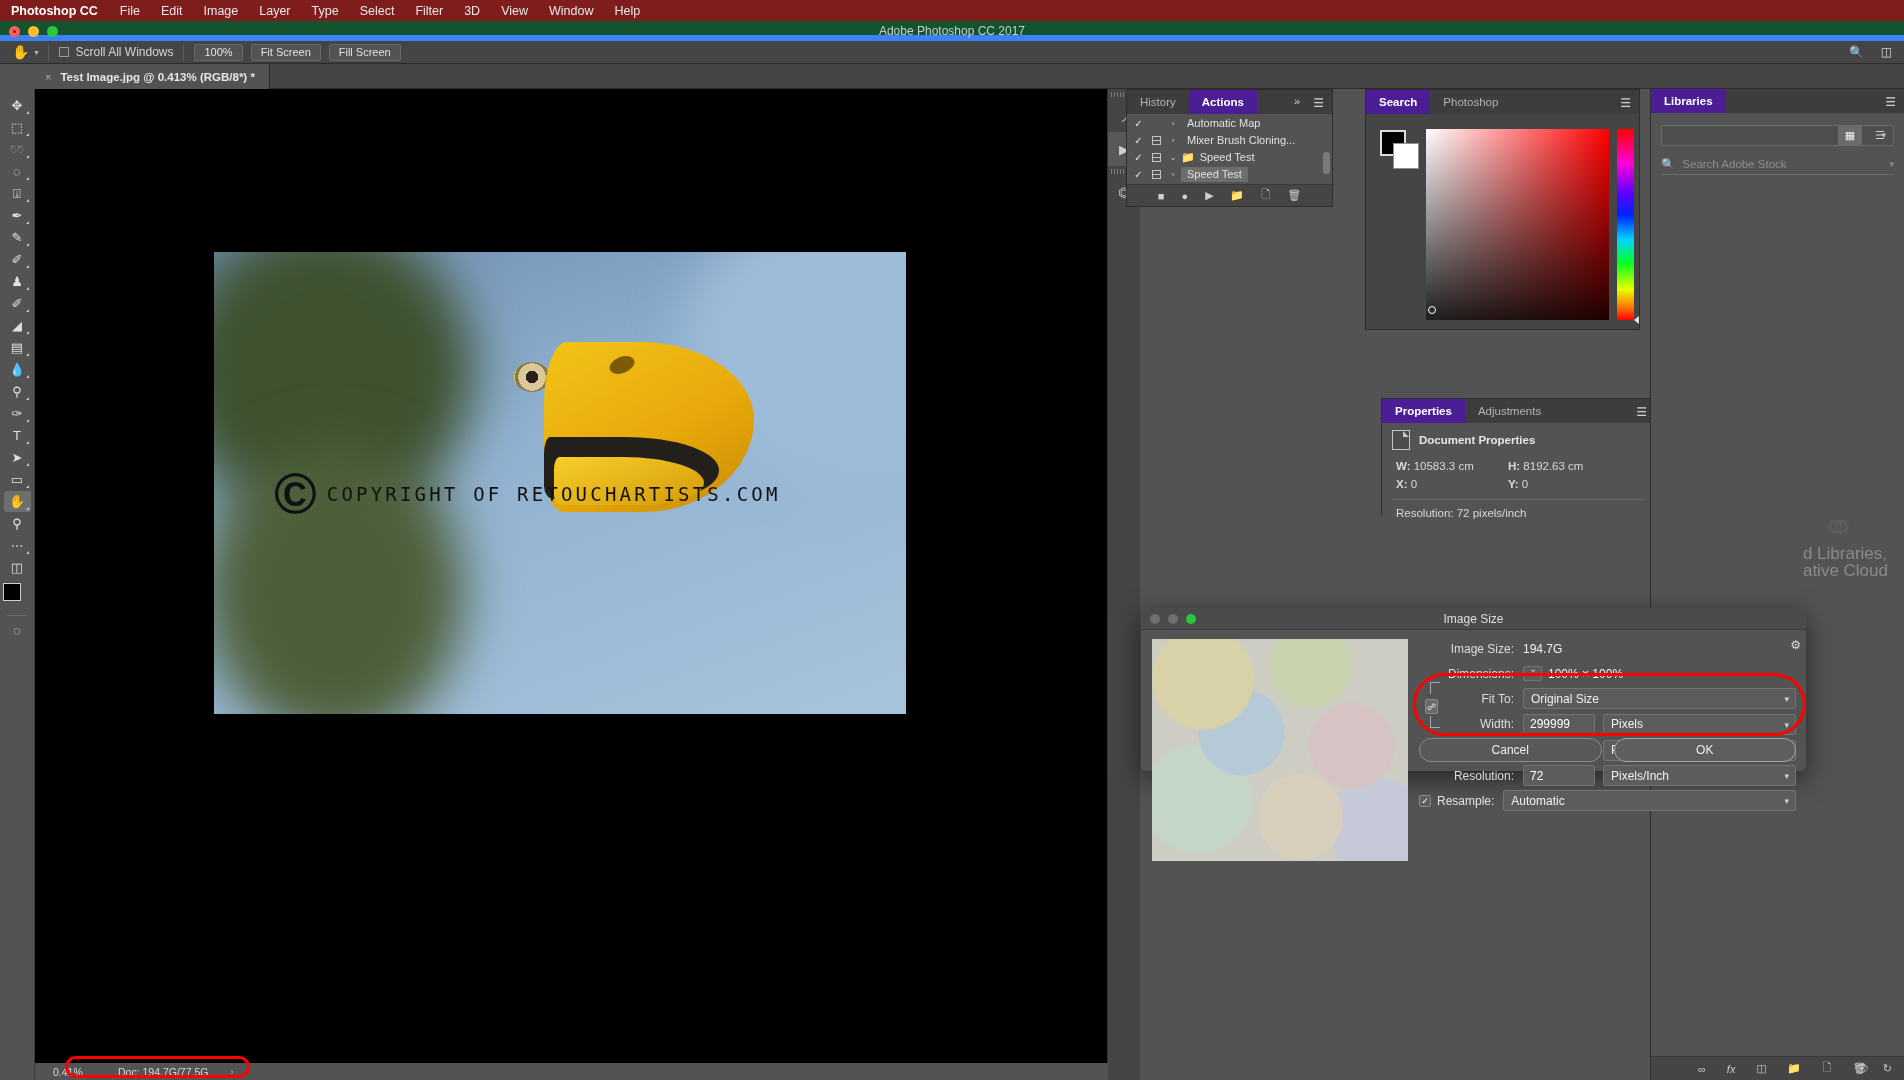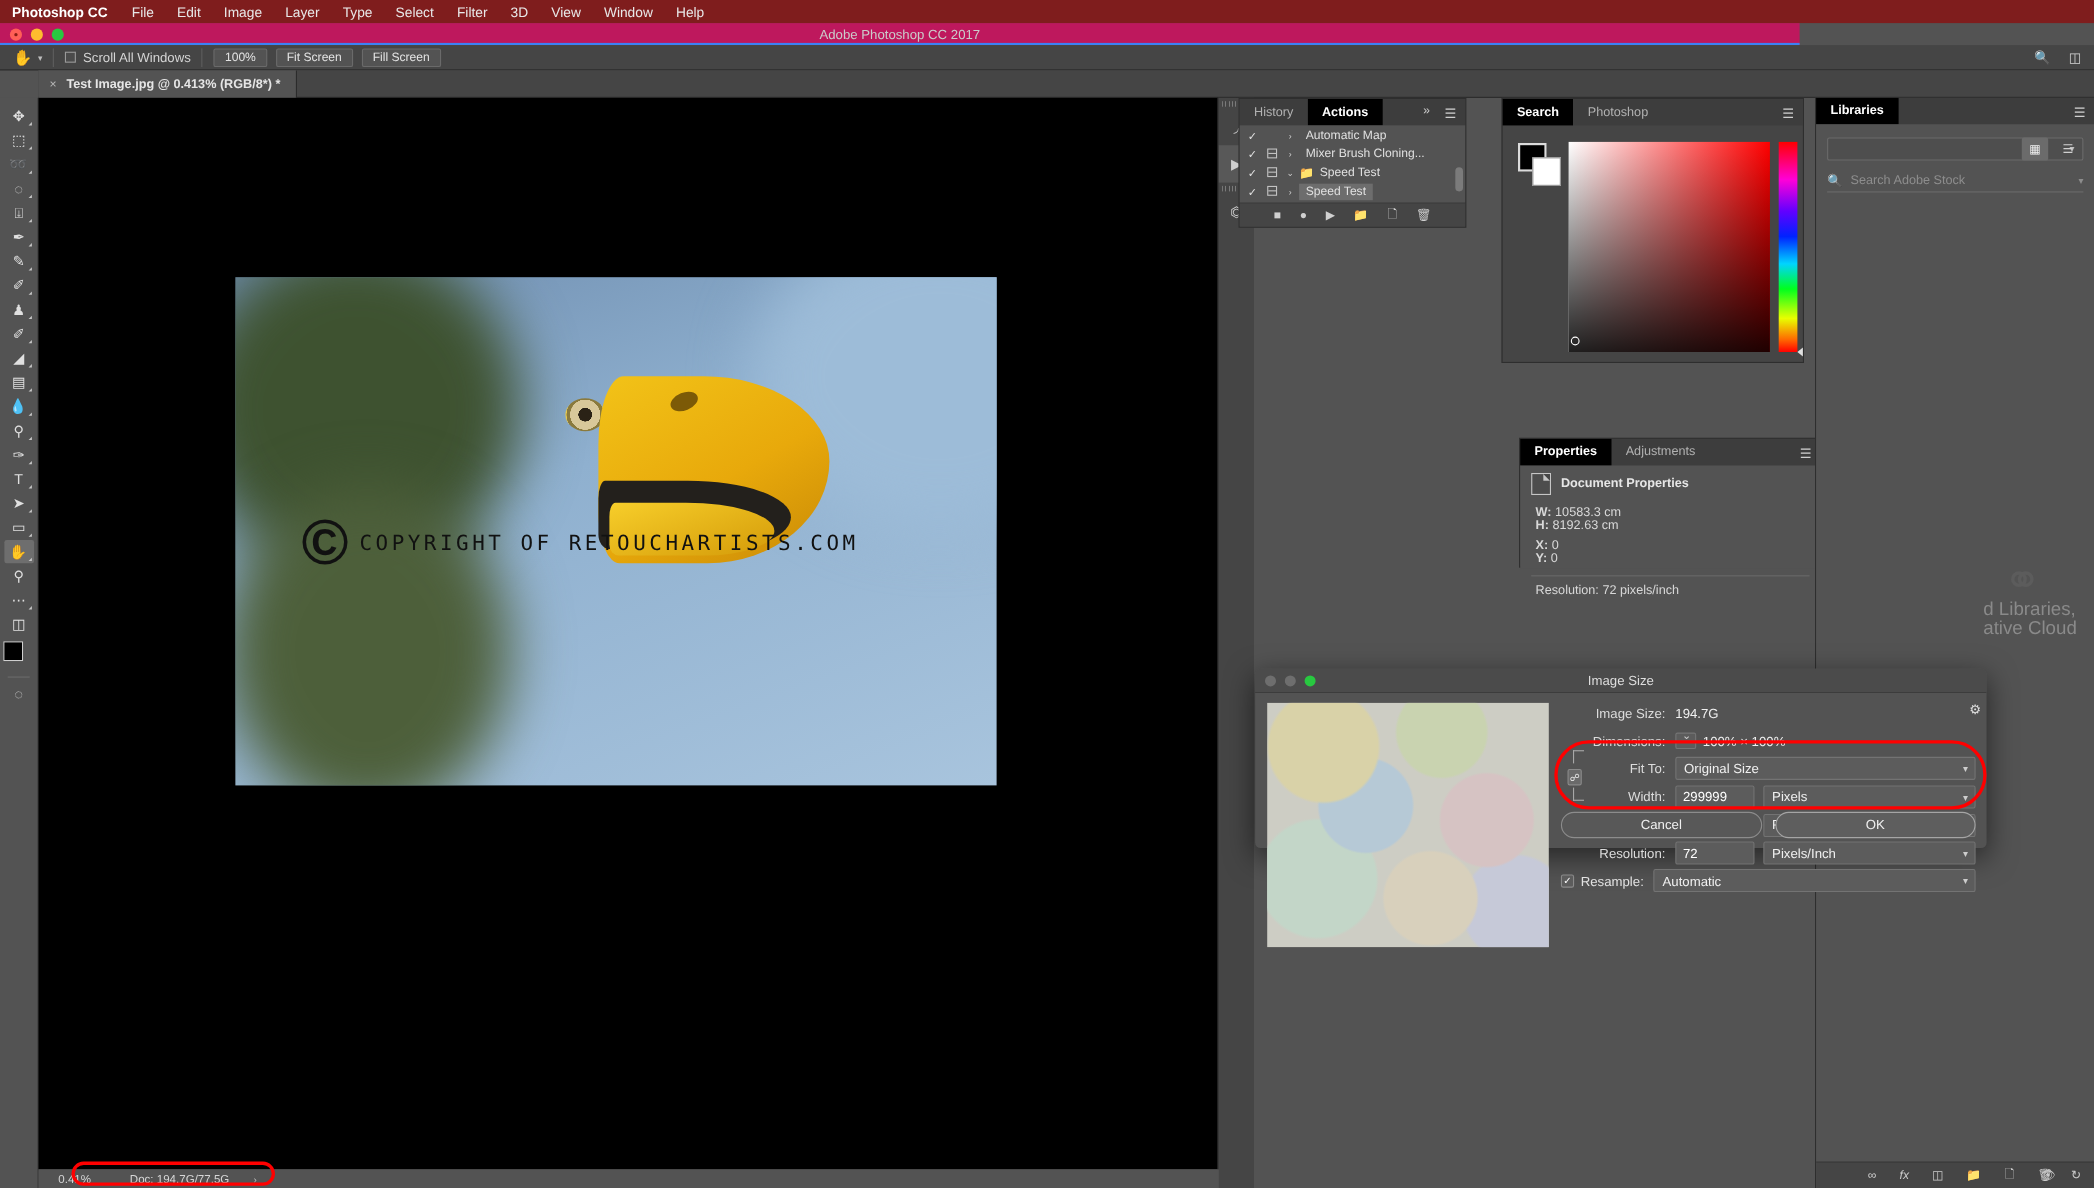--- a/index.html
+++ b/index.html
@@ -12,22 +12,22 @@
   }
   
   #menubar {
     position:absolute; top:0; left:0; width:1904px; height:21px;
     background:#7f1d1d; display:flex; align-items:center; padding-left:11px;
   }
   #menubar .app { font-weight:bold; color:#fff; font-size:12.5px; margin-right:22px; }
   #menubar .mi { color:#e8e8e8; font-size:12.5px; margin-right:21px; cursor:default; }
   
   #titlebar {
-    position:absolute; top:21px; left:0; width:1636px; height:20px;
-    background:#be185d; border-bottom:2px solid #3b82f6;
+    position:absolute; top:21px; left:0; width:1904px; height:20px;
+    background:#14532d; border-bottom:6px solid #3b82f6;
   }
   #titlebar .wintitle {
     position:absolute; left:0; right:0; top:3px; text-align:center;
     font-size:12px; color:#cbcbcb;
   }
   .traffic { position:absolute; top:5px; display:flex; gap:8px; left:9px; }
   .tl { width:11px; height:11px; border-radius:50%; }
   .tl.r { background:#ff5f57; } .tl.y { background:#febc2e; } .tl.g { background:#28c840; }
   .tl.r::after{content:"";position:absolute;width:3px;height:3px;border-radius:50%;background:#8b1d14;margin:4px 0 0 4px;}
   
@@ -107,21 +107,21 @@
   }
   
   #dockstrip { position:absolute; top:89px; right:764px; width:32px; bottom:0; background:#454545;}
   .dockbtn { width:32px; height:34px; display:flex;align-items:center;justify-content:center;color:#cfcfcf;font-size:13px;}
   .dockbtn.sel { background:#585858; }
   .dockdots { width:26px;height:5px;margin:3px auto 1px; background:repeating-linear-gradient(90deg,#7a7a7a 0 1px,transparent 1px 3px); }
   
   .panel { position:absolute; background:#454545; }
   .ptabs { display:flex; height:24px; background:#3d3d3d; align-items:stretch; position:relative;}
   .ptab { padding:0 13px; display:flex;align-items:center; font-size:11.5px; color:#b2b2b2;}
-  .ptab.on { background:#000000; color:#fff; font-weight:bold;}
+  .ptab.on { background:#4c1d95; color:#fff; font-weight:bold;}
   .pmenu { position:absolute; right:8px; top:6px; font-size:12px; color:#cfcfcf;}
   .pmore { position:absolute; right:32px; top:5px; font-size:11px; color:#cfcfcf;}
   
   #actions { left:1126px; top:89px; width:207px; height:118px; border:1px solid #2e2e2e;}
   #actions .rows { background:#535353; height:70px; padding-top:1px; position:relative;}
   .arow { height:17px; display:flex; align-items:center; font-size:11px; color:#e0e0e0; padding-left:3px;}
   .arow.sel .lbl { background:#6d6d6d; }
   .arow .ck { width:17px; text-align:center; font-size:10px;}
   .arow .box { width:18px; text-align:center;}
   .minibox { display:inline-block; width:9px;height:9px;border:1px solid #c2c2c2;}
@@ -145,21 +145,21 @@
   .cbar { position:absolute; left:251px; top:15px; width:17px; height:191px;
     background:linear-gradient(to bottom,#ff0000,#ff00d8 18%,#6200ff 33%,#0022ff 45%,#00d4ff 58%,#00ff1e 70%,#e8ff00 84%,#ff6a00 94%,#ff0000 100%);
   }
   .cbar .mk { position:absolute; right:-5px; bottom:-4px; width:0;height:0;border-top:4px solid transparent;border-bottom:4px solid transparent;border-right:5px solid #e0e0e0;}
   
   #properties { left:1365px; top:398px; width:275px; height:118px; border:1px solid #2e2e2e;margin-left:16px;}
   #properties .body { background:#535353; height:94px; padding:0;}
   .docprops { display:flex; align-items:center; gap:9px; padding:7px 10px; }
   .docicon { width:18px;height:20px;border:1px solid #c6c6c6; position:relative; background:#4d4d4d;}
   .docicon::after{content:"";position:absolute;right:0;top:0;border-top:6px solid #454545;border-left:6px solid #c6c6c6;}
-  .prow { display:flex; font-size:11.5px; color:#d8d8d8; padding:3px 0 3px 14px;flex-direction:column;}
+  .prow { display:flex; font-size:11.5px; color:#d8d8d8; padding:3px 0 3px 14px;}
   .prow span:first-child { width:112px; }
   .pdiv { height:1px; background:#6a6a6a; margin:6px 10px 7px;}
   .pres { font-size:11.5px; color:#d8d8d8; padding-left:14px;}
   
   #libraries { left:1650px; top:89px; width:254px; bottom:0; border-left:1px solid #2e2e2e;}
   #libraries .body { background:#535353; position:absolute; top:24px; left:0; right:0; bottom:0;}
   .libsel { margin:12px 10px 0; height:21px; background:#4e4e4e; border:1px solid #6b6b6b; border-radius:2px; position:relative;}
   .libsel .cv { position:absolute; right:7px; top:4px; font-size:9px; color:#bdbdbd;}
   .libgrid, .liblist { position:absolute; top:12px; width:24px;height:21px; border-radius:2px; display:flex;align-items:center;justify-content:center; font-size:11px;}
   .libgrid { right:42px; background:#6b6b6b; color:#f0f0f0;}

